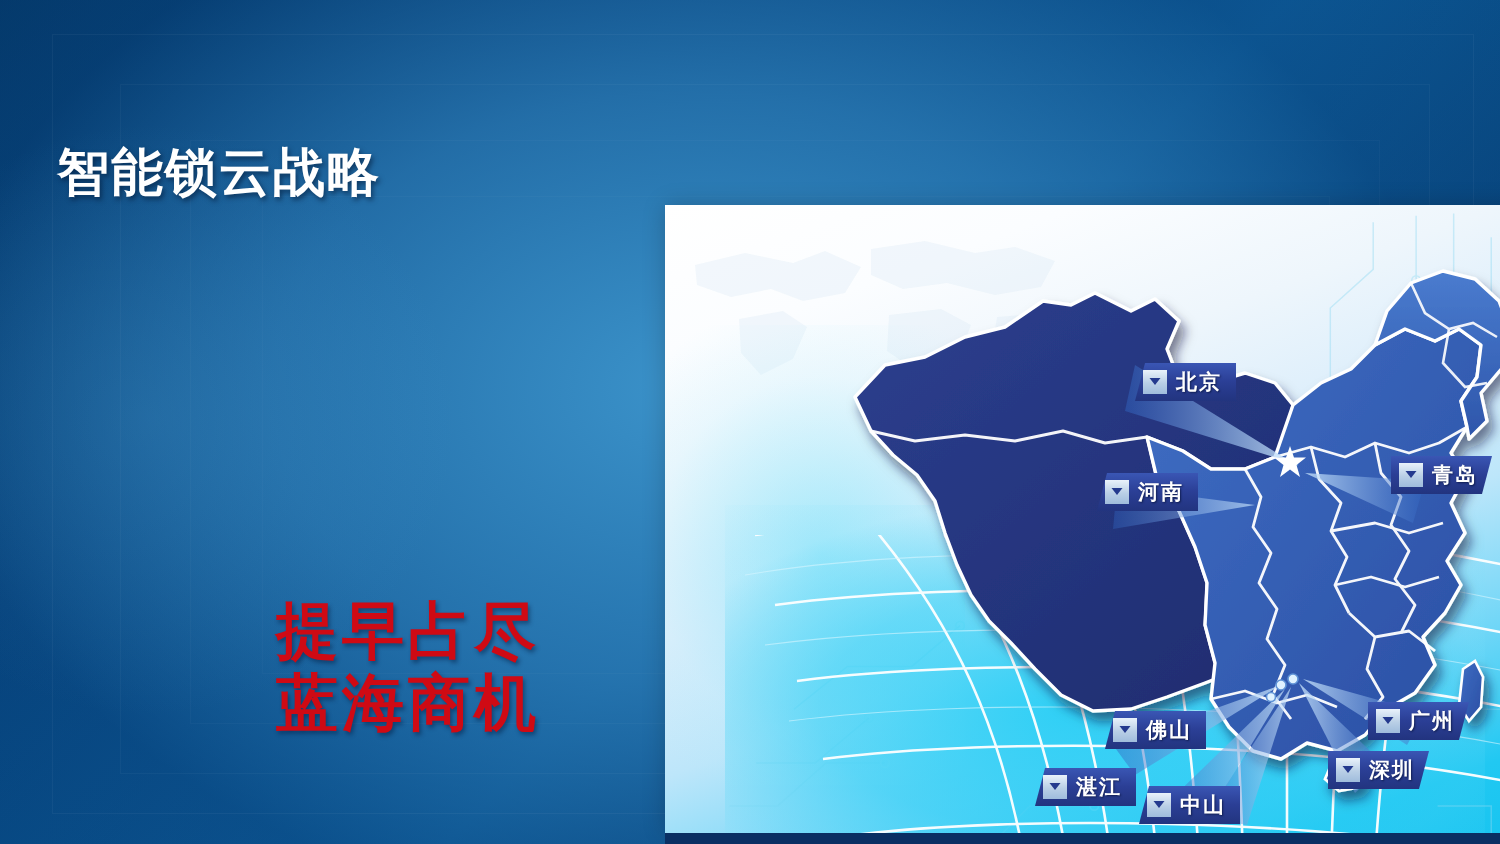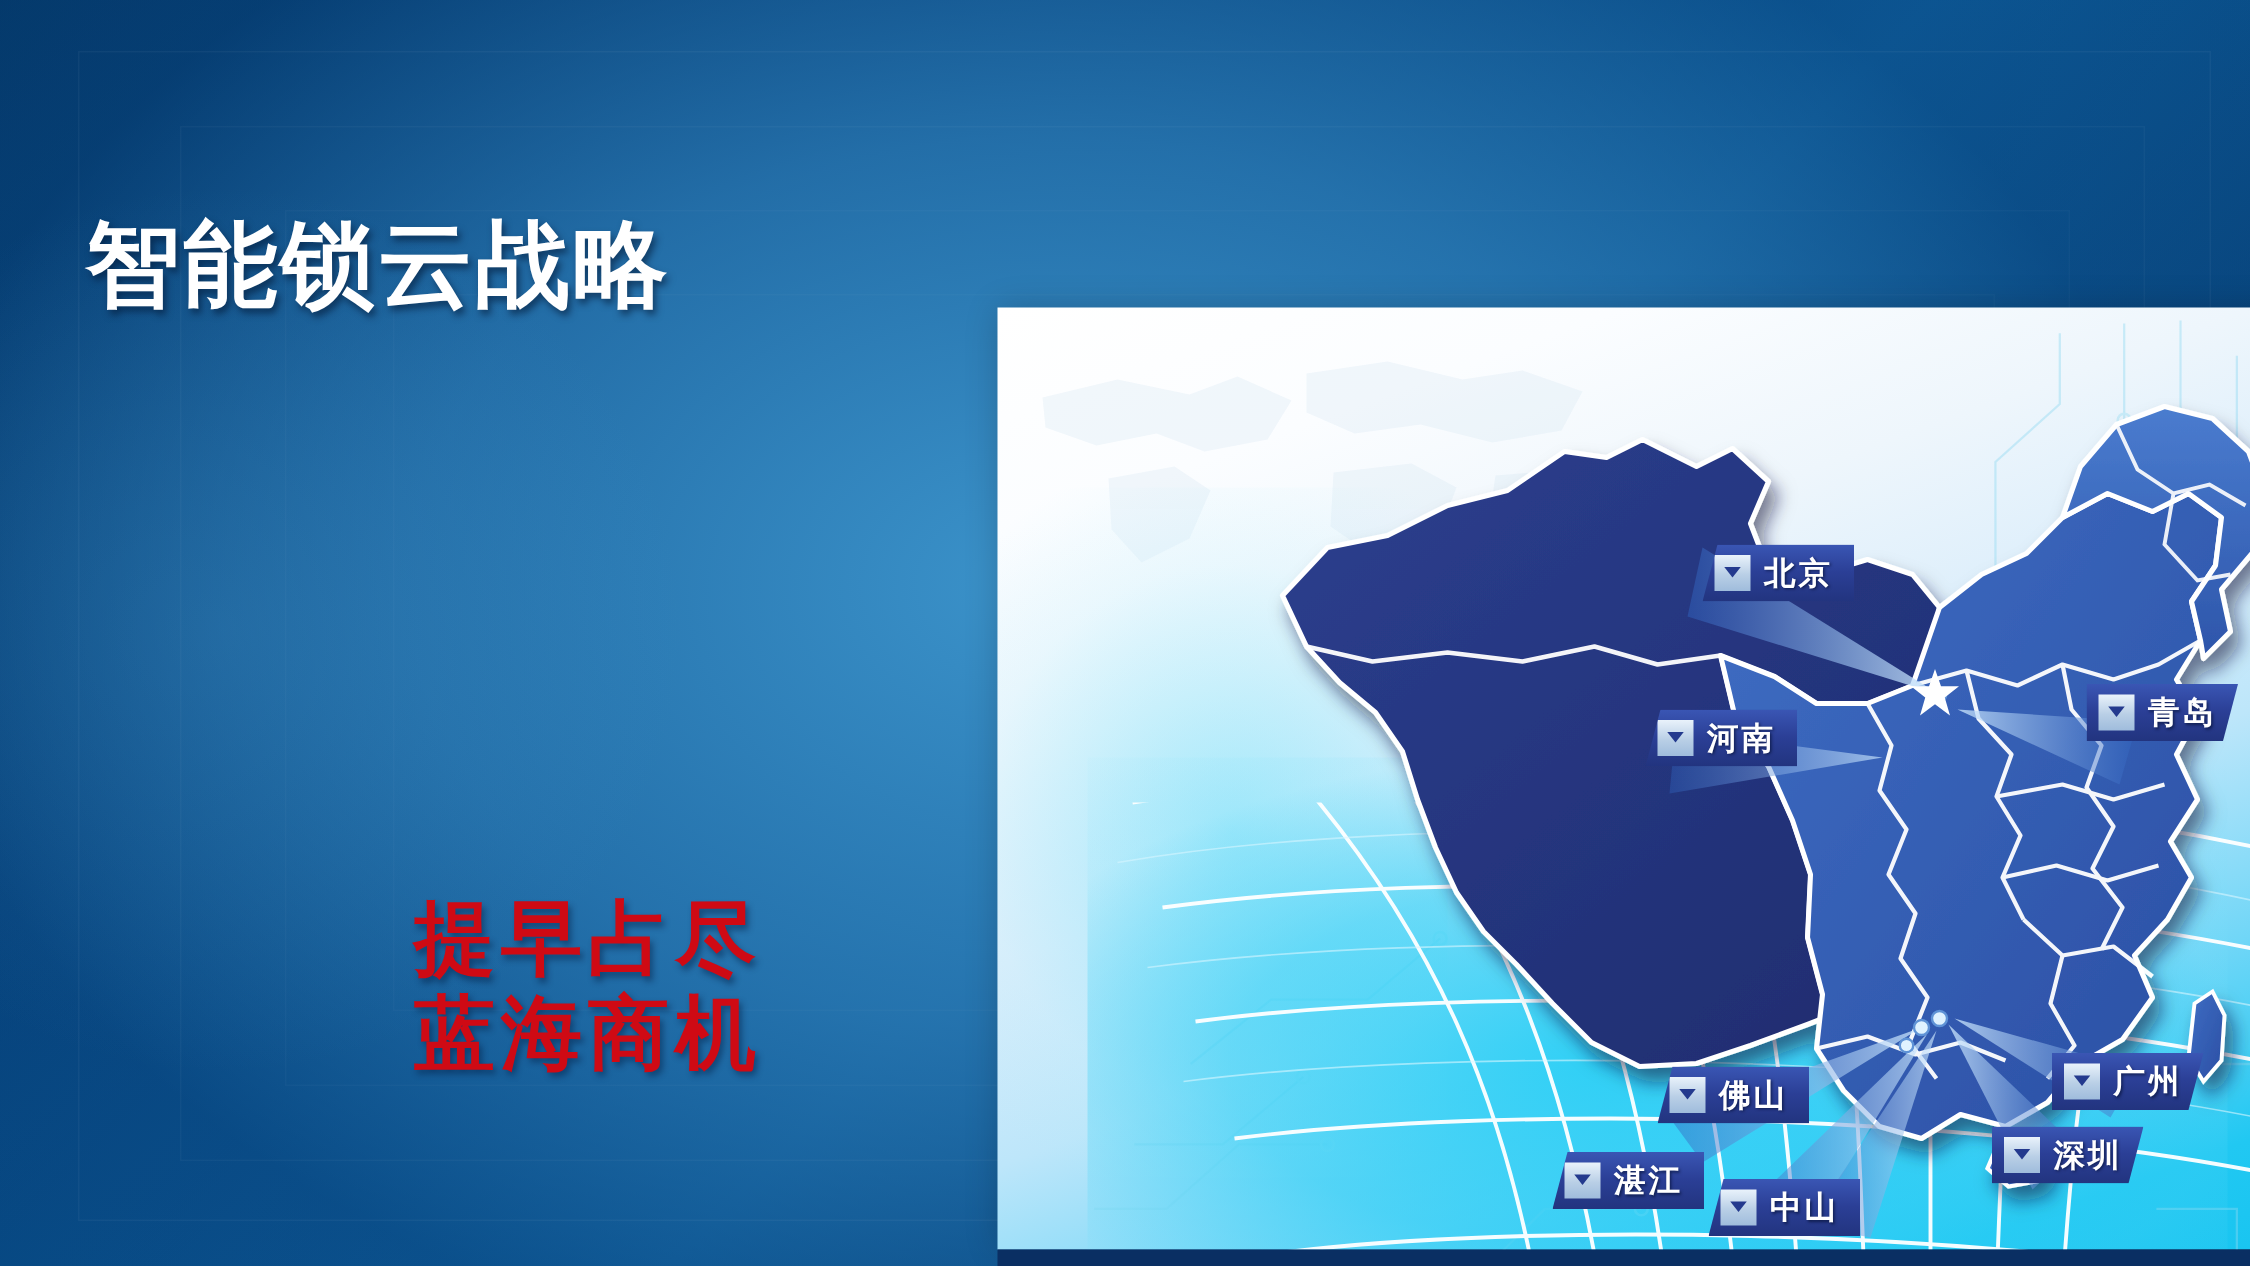--- a/index.html
+++ b/index.html
@@ -19,38 +19,38 @@
   .f1{left:52px;top:34px;right:26px;bottom:30px;}
   .f2{left:120px;top:84px;right:70px;bottom:70px;border-color:rgba(255,255,255,0.035);}
   .f3{left:190px;top:140px;right:120px;bottom:120px;border-color:rgba(255,255,255,0.028);}
   .f4{left:262px;top:196px;right:170px;bottom:170px;border-color:rgba(255,255,255,0.022);}
   .glowL{position:absolute;left:-160px;top:120px;width:620px;height:600px;
      background:radial-gradient(ellipse at center, rgba(80,165,215,0.20) 0%, rgba(80,165,215,0) 70%);}
 
   
   .title{
     position:absolute;left:57px;top:145px;
-    font-size:63px;font-weight:bold;color:#ffffff;letter-spacing:2px;
+    font-size:52px;font-weight:bold;color:#ffffff;letter-spacing:2px;
     line-height:1.04;
     text-shadow:2px 3px 5px rgba(0,18,45,0.55);
     white-space:nowrap;
   }
   .sub1{
     position:absolute;left:58px;top:268px;
     font-size:36px;font-weight:bold;color:#ffff00;letter-spacing:1px;
     text-shadow:1px 2px 3px rgba(0,18,45,0.55);white-space:nowrap;
   }
   .sub2{
     position:absolute;left:58px;top:345px;
     font-size:36px;font-weight:bold;color:#ffff00;letter-spacing:1px;
     text-shadow:1px 2px 3px rgba(0,18,45,0.55);white-space:nowrap;
   }
   .redbox{position:absolute;left:276px;top:595px;width:380px;}
   .redline{
-    font-size:54px;font-weight:bold;color:#cf0a14;letter-spacing:4px;
+    font-size:62px;font-weight:bold;color:#cf0a14;letter-spacing:4px;
     line-height:1.16;white-space:nowrap;
     text-shadow:2px 3px 4px rgba(0,25,60,0.45);
   }
 
   
   #mapwrap{
     position:absolute;left:665px;top:205px;width:896px;height:628px;overflow:hidden;
     background:
       linear-gradient(160deg,#ffffff 0%,#fbfdff 16%,#eef6fc 32%,#dceefb 46%,#bde6fa 60%,#6fd6f7 76%,#21c8f2 90%,#17c4f0 100%);
     box-shadow:0 0 22px rgba(0,0,0,0.20);

